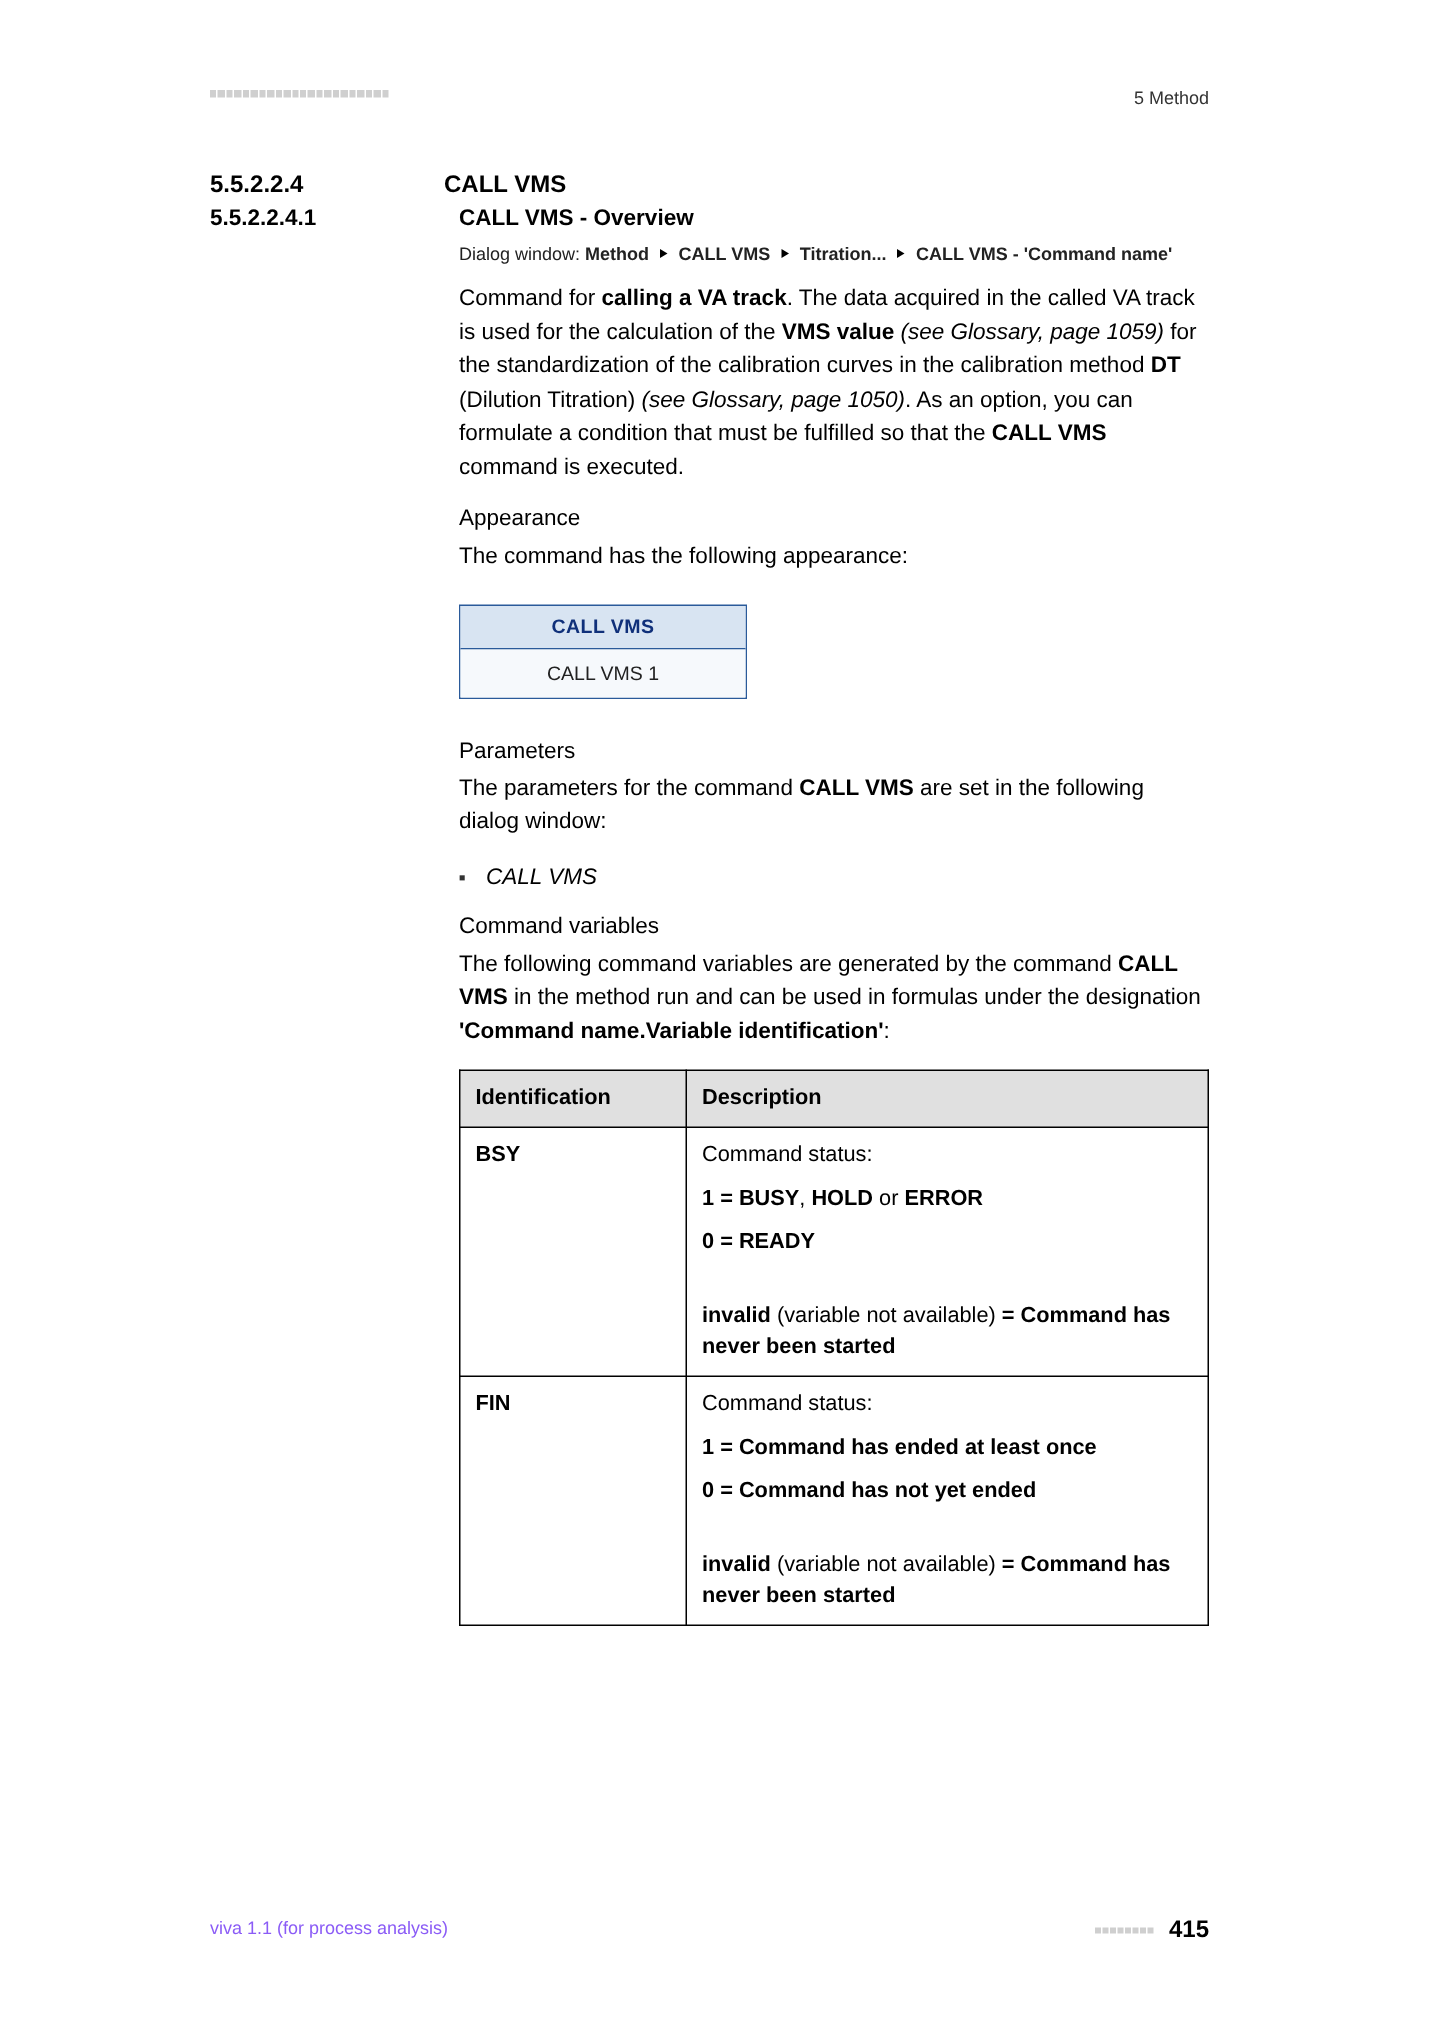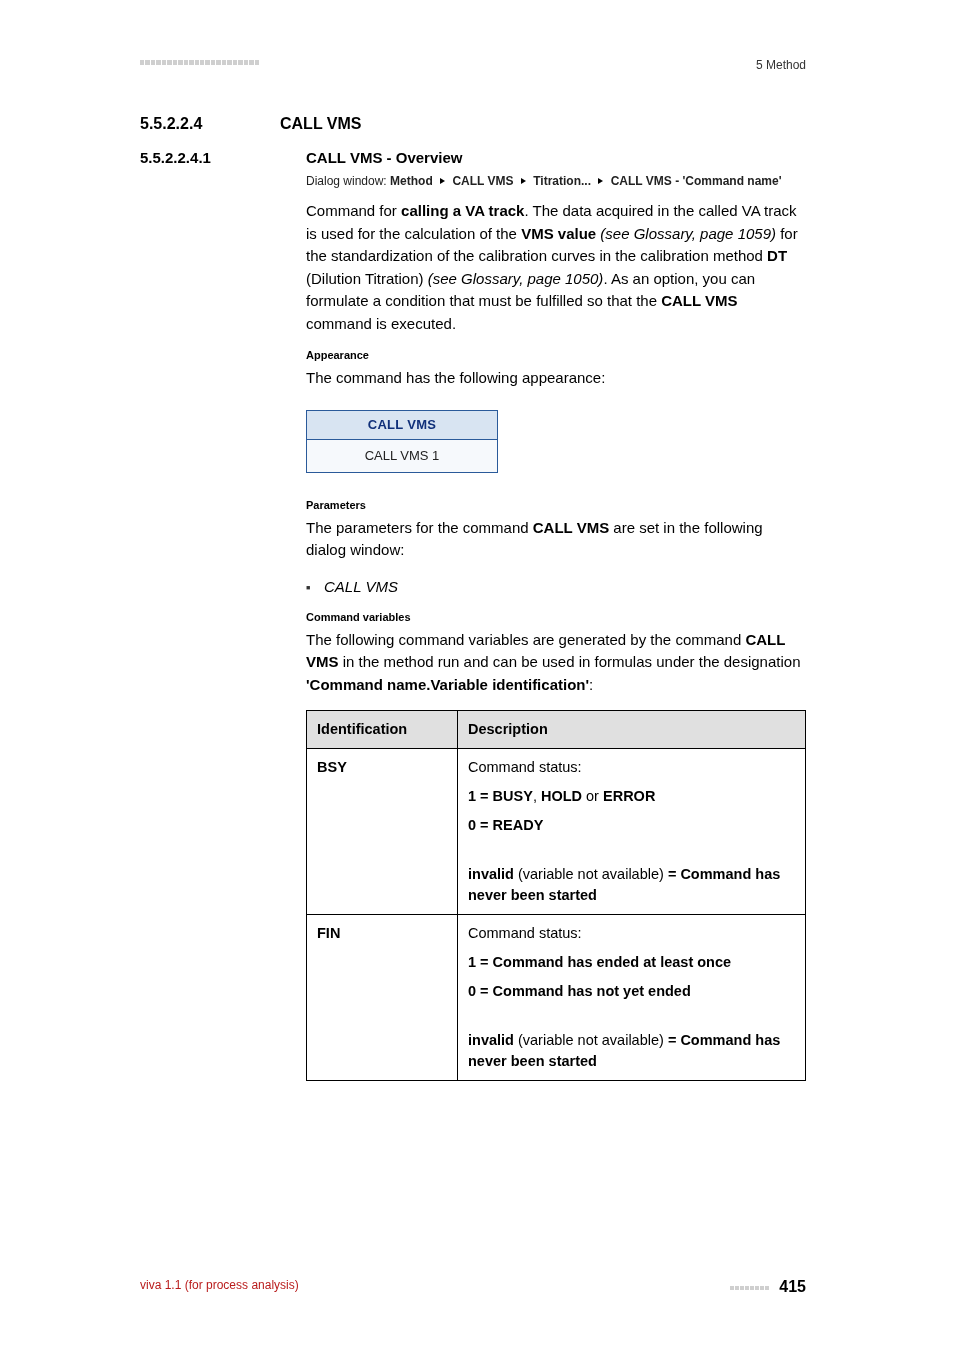--- a/index.html
+++ b/index.html
@@ -47,22 +47,22 @@
     left: 140px;
     right: 140px;
   }
   .sec-num {
     font-weight: 700;
     font-size: 16px;
   }
   .sec-row {
     display: flex;
     align-items: center;
-    gap: 20px;
-    margin-bottom: 16px;
+    gap: 36px;
+    margin-bottom: 4px;
   }
   .sec-row .sec-num { width: 120px; flex: 0 0 auto; }
   .sec-row .sec-title { font-weight: 700; font-size: 16px; }
   .sub-row {
     display: flex;
     align-items: flex-end;
     gap: 28px;
     margin-bottom: 6px;
   }
   .sub-row .sec-num { width: 138px; flex: 0 0 auto; font-size: 15px; }
@@ -86,22 +86,22 @@
     vertical-align: middle;
   }
   .para {
     font-size: 15px;
     line-height: 1.5;
     margin-bottom: 14px;
   }
   .para b { font-weight: 700; }
   .para i { }
   .h3 {
-    font-weight: 700;
-    font-size: 11px;
+    font-weight: 400;
+    font-size: 15px;
     margin-top: 10px;
     margin-bottom: 6px;
   }
   .cmd-box {
     display: inline-block;
     border: 1px solid #2a5a9a;
     width: 190px;
     margin-top: 6px;
     margin-bottom: 16px;
     font-size: 13px;
@@ -160,21 +160,21 @@
     width: 130px;
     font-weight: 700;
   }
   .cell-block { margin-bottom: 8px; }
   .cell-block:last-child { margin-bottom: 0; margin-top: 28px; }
   .footer-left {
     position: absolute;
     left: 140px;
     bottom: 58px;
     font-size: 12px;
-    color: #b91c1c;
+    color: #8b5cf6;
   }
   .footer-right {
     position: absolute;
     right: 140px;
     bottom: 54px;
     font-size: 12px;
     color: #333;
   }
   .footer-right .squares span {
     display: inline-block;

